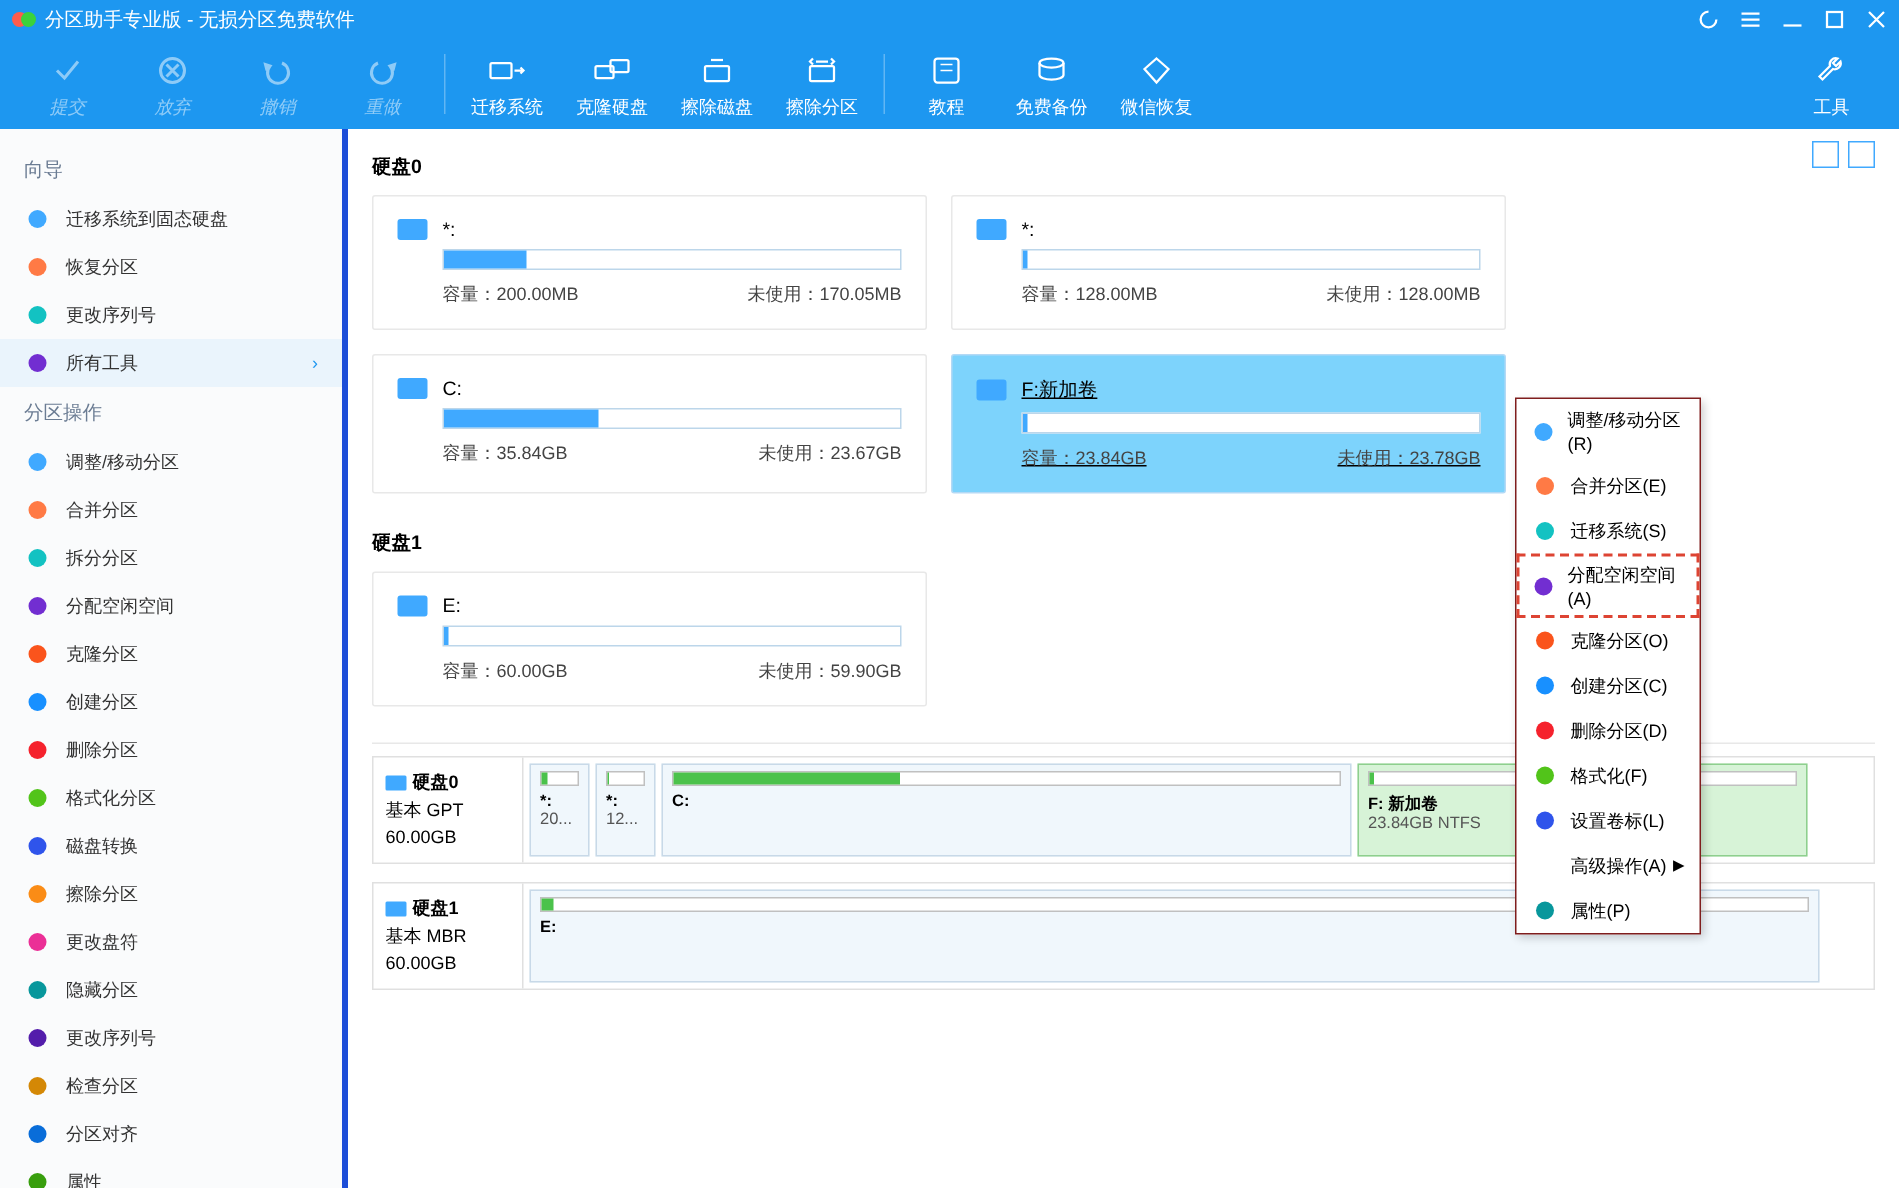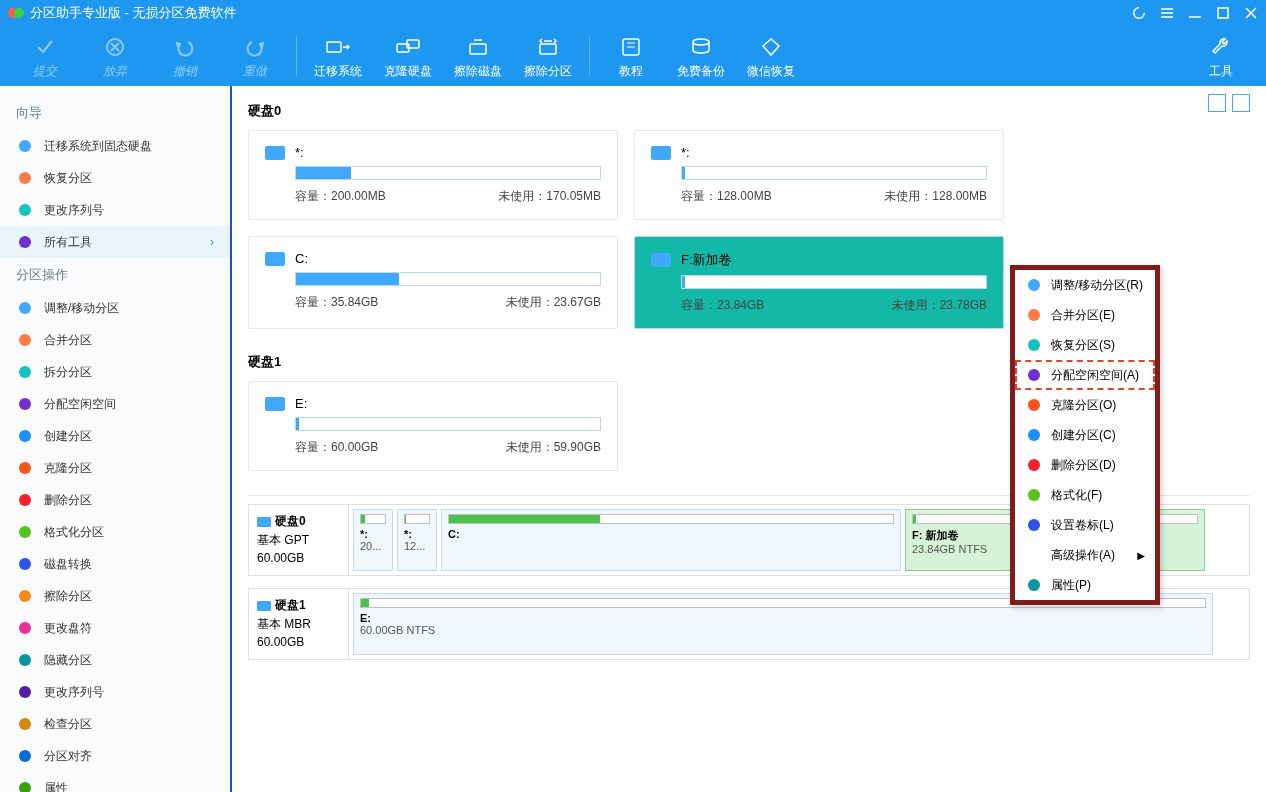--- a/index.html
+++ b/index.html
@@ -14,32 +14,32 @@
 .toolbar { height: 60px; background: #1d97f0; display: flex; align-items: center; padding: 0 10px; color: #fff; }
 .toolbar .tb-item { display: flex; flex-direction: column; align-items: center; width: 70px; cursor: pointer; }
 .toolbar .tb-item.disabled { opacity: 0.5; font-style: italic; }
 .toolbar .tb-sep { width: 1px; height: 40px; background: rgba(255,255,255,0.3); margin: 0 6px; }
 .toolbar .tb-icon { height: 28px; display: flex; align-items: center; justify-content: center; }
 .toolbar .tb-label { font-size: 12px; margin-top: 2px; }
 .toolbar .spacer { flex: 1; }
 
 .main { display: flex; height: calc(792px - 86px); }
 
-.sidebar { width: 232px; background: #fafbfc; border-right: 2px solid #1d4ed8; padding: 10px 0; overflow-y: auto; }
+.sidebar { width: 232px; background: #fafbfc; border-right: 4px solid #1d4ed8; padding: 10px 0; overflow-y: auto; }
 .sb-header { color: #6b7c93; font-size: 13px; padding: 8px 16px; }
 .sb-item { display: flex; align-items: center; padding: 7px 16px; cursor: pointer; color: #333; }
 .sb-item.active { background: #eaf4fc; }
 .sb-icon { width: 18px; height: 18px; margin-right: 10px; display: inline-flex; align-items: center; justify-content: center; }
 .sb-chevron { margin-left: auto; color: #1d97f0; }
 
 .content { flex: 1; padding: 10px 16px; overflow: auto; position: relative; }
 .disk-label { font-weight: bold; margin: 6px 0 10px; font-size: 13px; }
 .part-grid { display: flex; flex-wrap: wrap; gap: 16px; margin-bottom: 24px; }
 .card { width: 370px; border: 1px solid #e8e8e8; border-radius: 2px; padding: 14px 16px; background: #fff; }
-.card.selected { background: #14b8a6; border-color: #b4d9f5; }
+.card.selected { background: #7dd3fc; border-color: #b4d9f5; text-decoration: underline; }
 .card .row1 { display: flex; align-items: center; margin-bottom: 6px; }
 .card .part-icon { width: 20px; height: 14px; background: #40a9ff; border-radius: 2px; margin-right: 10px; }
 .card .part-icon.win { background: #40a9ff; position: relative; }
 .card .name { font-size: 13px; font-weight: 500; }
 .card .bar { height: 14px; border: 1px solid #bcd6ea; background: #fff; position: relative; margin-left: 30px; margin-bottom: 8px; }
 .card .bar .fill { height: 100%; background: #40a9ff; }
 .card .stats { display: flex; justify-content: space-between; margin-left: 30px; color: #444; }
 
 .view-toggle { position: absolute; top: 8px; right: 16px; display: flex; gap: 6px; }
 .vt-btn { width: 18px; height: 18px; border: 1px solid #40a9ff; cursor: pointer; }
@@ -51,21 +51,21 @@
 .disk-info .dtype { margin-top: 2px; }
 .disk-info .dsize { margin-top: 2px; }
 .disk-parts { flex: 1; display: flex; padding: 4px; gap: 4px; }
 .disk-part { border: 1px solid #c8d9e8; background: #f0f7fc; padding: 4px 6px; display: flex; flex-direction: column; }
 .disk-part.selected { background: #d7f3d7; border-color: #8ecf8e; }
 .disk-part .dp-bar { height: 10px; background: #fff; border: 1px solid #c0c0c0; margin-bottom: 4px; position: relative; }
 .disk-part .dp-bar .dp-fill { height: 100%; background: #4bc24b; }
 .disk-part .dp-name { font-weight: bold; font-size: 11px; }
 .disk-part .dp-info { font-size: 11px; color: #555; }
 
-.ctx-menu { position: absolute; top: 265px; left: 1010px; width: 150px; background: #fff; border: 5px solid #7f1d1d; box-shadow: 2px 2px 6px rgba(0,0,0,0.2); z-index: 100; }
+.ctx-menu { position: absolute; top: 265px; left: 1010px; width: 124px; background: #fff; border: 1px solid #7f1d1d; box-shadow: 2px 2px 6px rgba(0,0,0,0.2); z-index: 100; }
 .ctx-item { display: flex; align-items: center; padding: 6px 10px; cursor: pointer; font-size: 12px; }
 .ctx-item.highlighted { border: 2px dashed #d43; padding: 4px 8px; }
 .ctx-icon { width: 18px; height: 18px; margin-right: 8px; display: inline-flex; align-items: center; justify-content: center; }
 .ctx-arrow { margin-left: auto; font-size: 10px; }
 
 svg { display: block; }
 </style>
 </head>
 <body>
 
@@ -284,32 +284,32 @@
           <span class="sb-icon">
             <svg width="16" height="16">
               <circle cx="8" cy="8" r="6" fill="#722ed1"></circle>
             </svg>
           </span>
           <span>分配空闲空间</span>
         </div>
         <div class="sb-item">
           <span class="sb-icon">
             <svg width="16" height="16">
+              <circle cx="8" cy="8" r="6" fill="#fa541c"></circle>
+            </svg>
+          </span>
+          <span>克隆分区</span>
+        </div>
+        <div class="sb-item">
+          <span class="sb-icon">
+            <svg width="16" height="16">
               <circle cx="8" cy="8" r="6" fill="#1890ff"></circle>
             </svg>
           </span>
           <span>创建分区</span>
-        </div>
-        <div class="sb-item">
-          <span class="sb-icon">
-            <svg width="16" height="16">
-              <circle cx="8" cy="8" r="6" fill="#fa541c"></circle>
-            </svg>
-          </span>
-          <span>克隆分区</span>
         </div>
         <div class="sb-item">
           <span class="sb-icon">
             <svg width="16" height="16">
               <circle cx="8" cy="8" r="6" fill="#f5222d"></circle>
             </svg>
           </span>
           <span>删除分区</span>
         </div>
         <div class="sb-item">
@@ -507,21 +507,20 @@
             <div class="dname"><span style="display:inline-block;width:14px;height:10px;background:#40a9ff;border-radius:1px"></span>硬盘1</div>
             <div class="dtype">基本 MBR</div>
             <div class="dsize">60.00GB</div>
           </div>
           <div class="disk-parts">
             <div class="disk-part" style="width: 860px;">
               <div class="dp-bar">
                 <div class="dp-fill" style="width:1%"></div>
               </div>
               <div class="dp-name">E:</div>
-              <div class="dp-info">60.00GB NTFS</div>
             </div>
           </div>
         </div>
       </div>
   </div>
 </div>
 
 <div class="ctx-menu" id="ctx-menu">
     <div class="ctx-item">
       <span class="ctx-icon">
@@ -538,21 +537,21 @@
         </svg>
       </span>
       <span>合并分区(E)</span>
     </div>
     <div class="ctx-item">
       <span class="ctx-icon">
         <svg width="16" height="16">
           <circle cx="8" cy="8" r="6" fill="#13c2c2"></circle>
         </svg>
       </span>
-      <span>恢复分区(S)</span>
+      <span>迁移系统(S)</span>
     </div>
     <div class="ctx-item highlighted">
       <span class="ctx-icon">
         <svg width="16" height="16">
           <circle cx="8" cy="8" r="6" fill="#722ed1"></circle>
         </svg>
       </span>
       <span>分配空闲空间(A)</span>
     </div>
     <div class="ctx-item">

